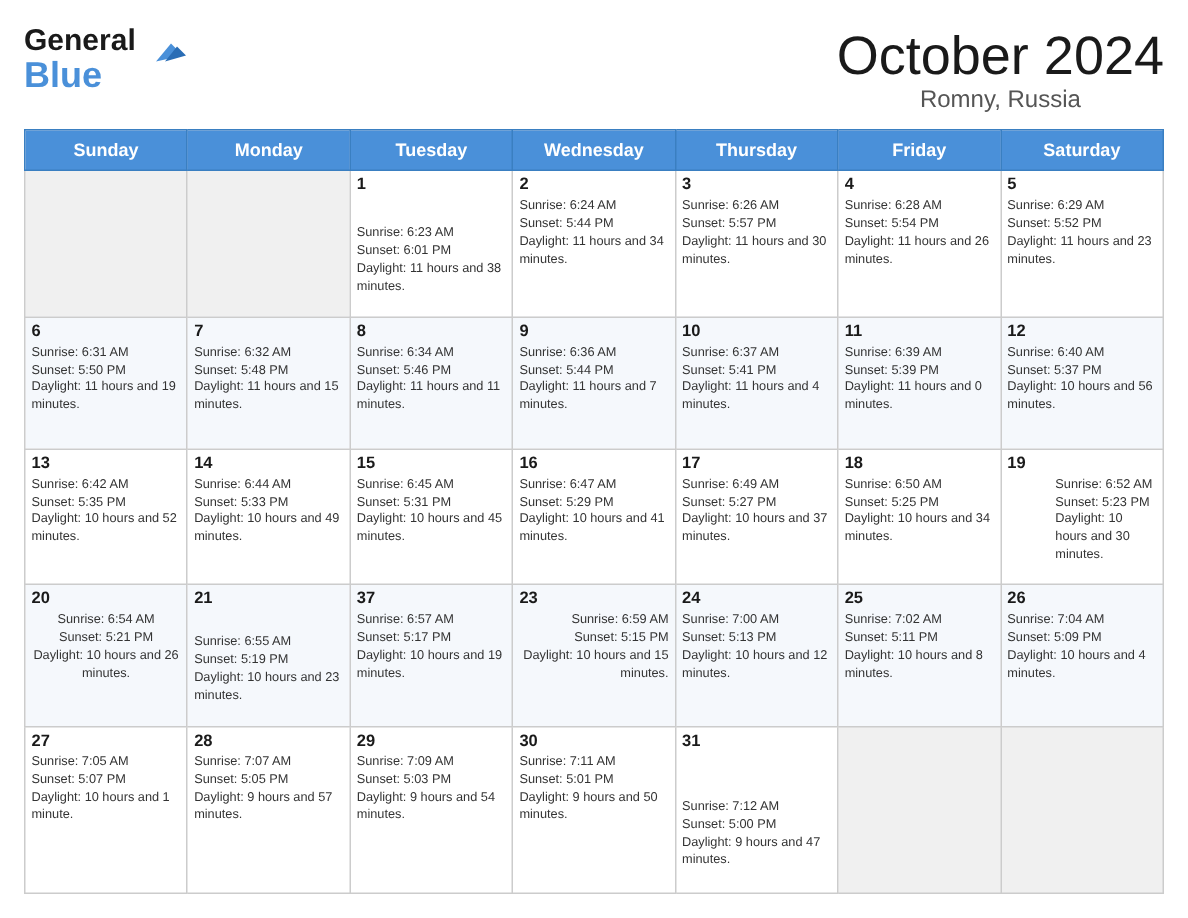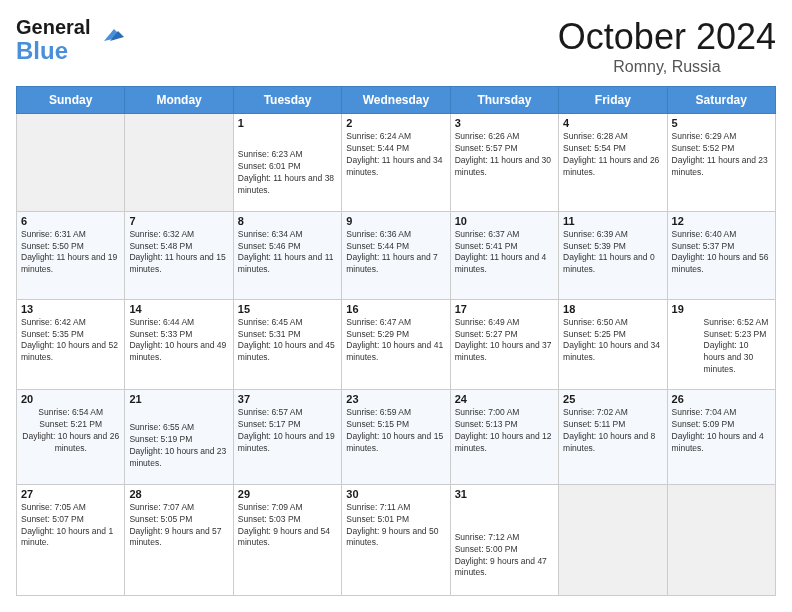--- a/index.html
+++ b/index.html
@@ -258,21 +258,21 @@
 Daylight: 10 hours and 23 minutes.</div>
           </td>
           <td>
             <span class="day-num">37</span>
             <div class="day-info" style="white-space: pre-line;">Sunrise: 6:57 AM
 Sunset: 5:17 PM
 Daylight: 10 hours and 19 minutes.</div>
           </td>
           <td>
             <span class="day-num">23</span>
-            <div class="day-info" style="white-space: pre-line;">Sunrise: 6:59 AM
+            <div class="day-info" style="white-space: pre-line; text-align: right;">Sunrise: 6:59 AM
 Sunset: 5:15 PM
 Daylight: 10 hours and 15 minutes.</div>
           </td>
           <td>
             <span class="day-num">24</span>
             <div class="day-info" style="white-space: pre-line;">Sunrise: 7:00 AM
 Sunset: 5:13 PM
 Daylight: 10 hours and 12 minutes.</div>
           </td>
           <td>

